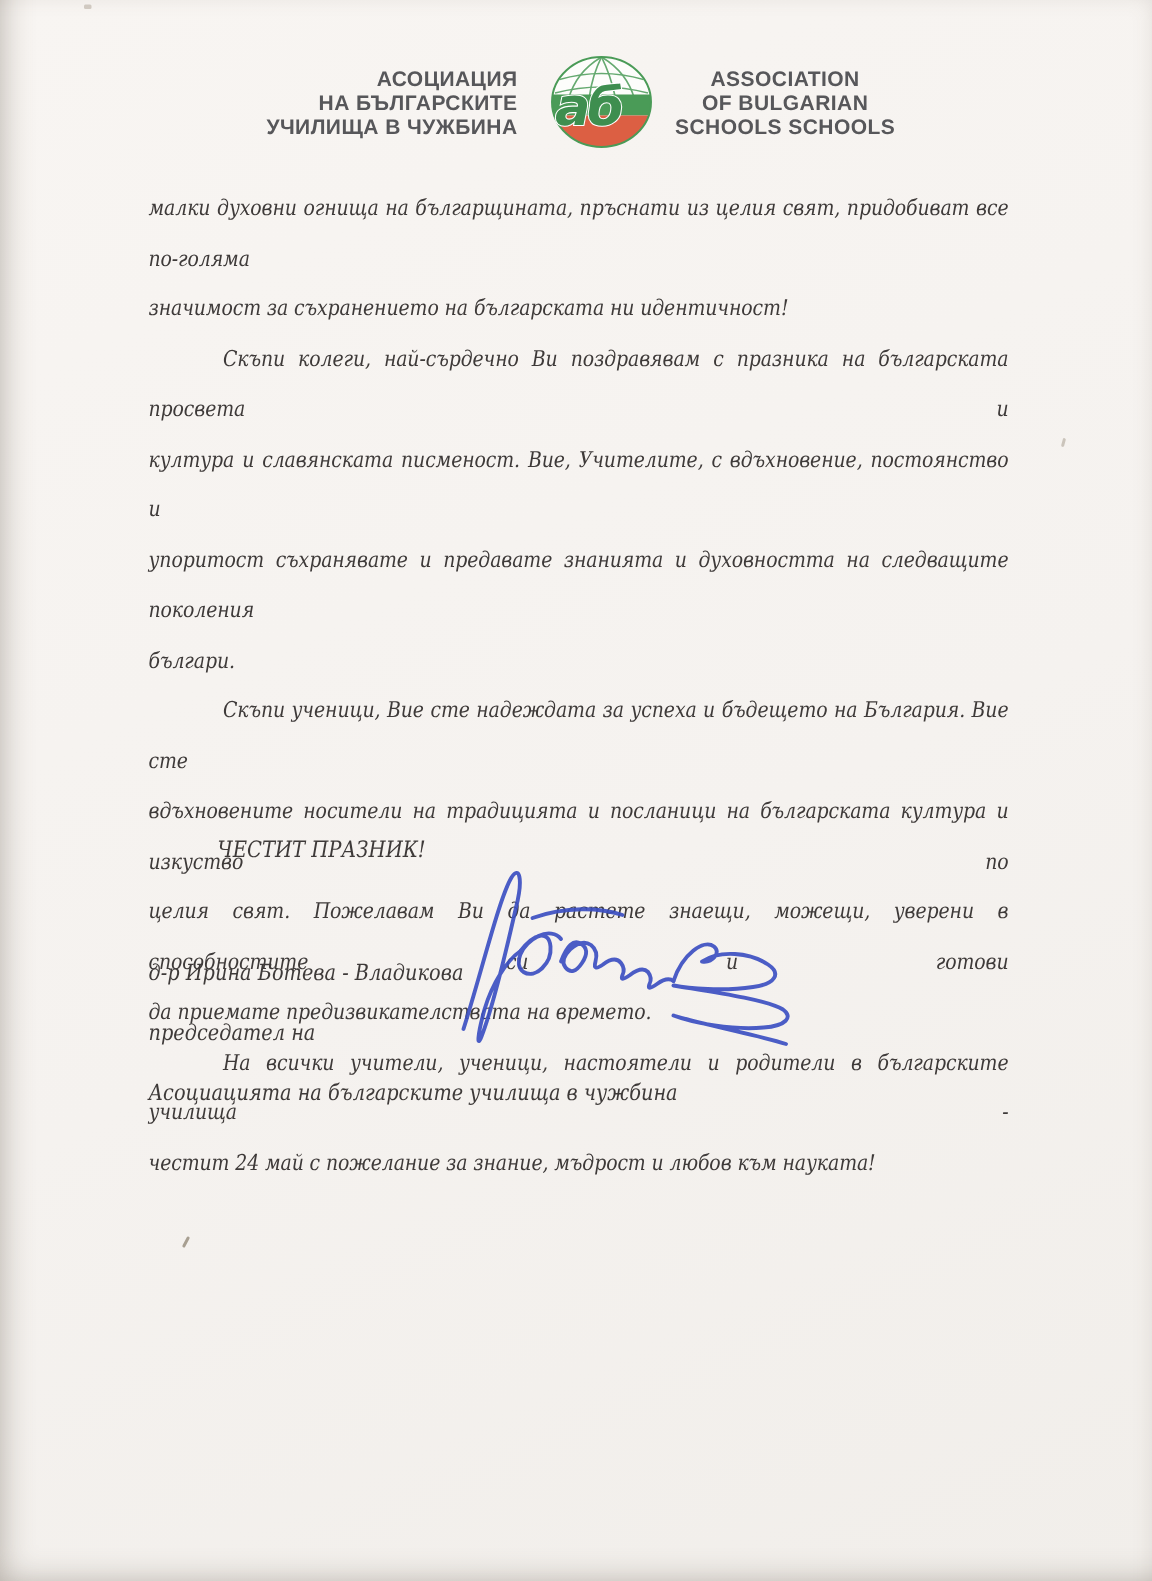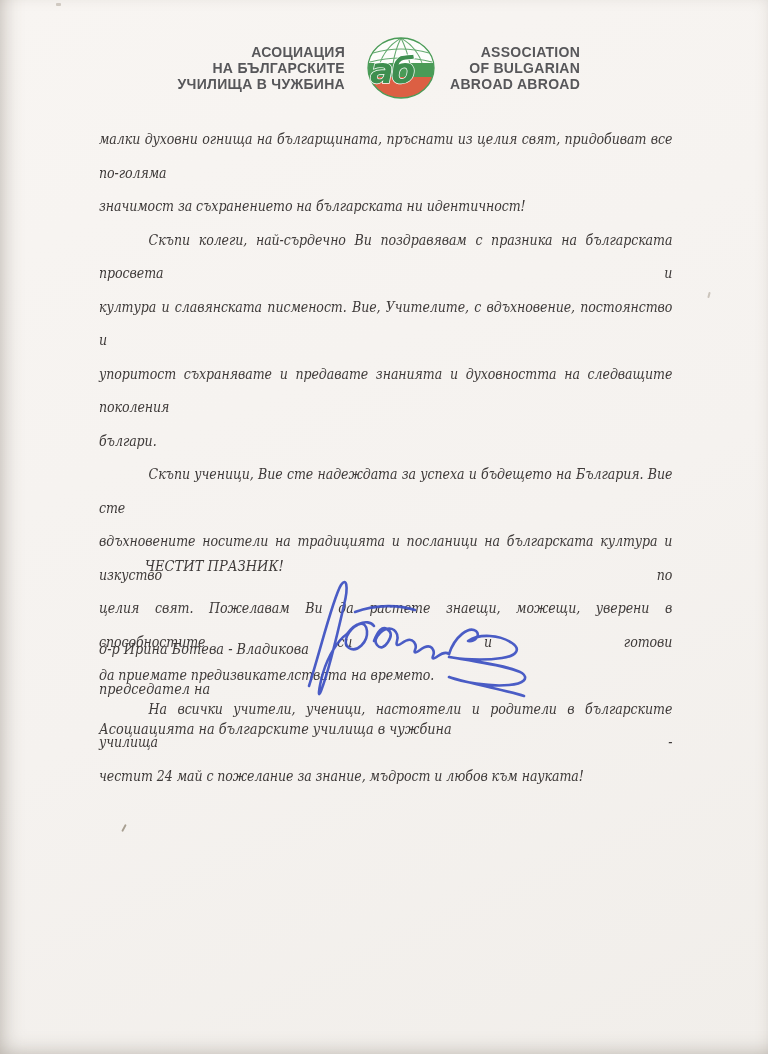--- a/index.html
+++ b/index.html
@@ -27,21 +27,21 @@
     position: absolute;
     top: 44px;
     font-family: "Liberation Sans", sans-serif;
     font-weight: bold;
     font-size: 14px;
     line-height: 16px;
     letter-spacing: 0.3px;
     color: #57575a;
   }
   .org-name.bg { right: 423px; text-align: right; }
-  .org-name.en { left: 450px; text-align: right; }
+  .org-name.en { left: 450px; text-align: center; }
   .logo-wrap { position: absolute; left: 366px; top: 36px; width: 70px; height: 64px; text-decoration: underline; }
 
   
   .letter-body {
     position: absolute;
     left: 99px;
     top: 123px;
     width: 659px;
     transform: scaleX(0.87);
     transform-origin: 0 0;
@@ -126,21 +126,21 @@
         <rect x="0" y="41" width="70" height="23" fill="#dc5f43"></rect>
       </g>
       <ellipse cx="35" cy="32" rx="33" ry="30" fill="none" stroke="#4a9b57" stroke-width="1.3"></ellipse>
       <text x="4" y="47" font-family="DejaVu Sans, sans-serif" font-weight="bold" font-style="italic" font-size="35" stroke="#ffffff" stroke-width="1.4" paint-order="stroke" letter-spacing="-2" fill="#3e8e4f">аб</text>
     </svg>
   </div>
 
   <div class="org-name en">
     <div>ASSOCIATION</div>
     <div>OF BULGARIAN</div>
-    <div>ABROAD ABROAD</div>
+    <div>SCHOOLS SCHOOLS</div>
   </div>
 
   <div class="letter-body">
       <div class="line">малки духовни огнища на българщината, пръснати из целия свят, придобиват все по-голяма</div>
       <div class="line last">значимост за съхранението на българската ни идентичност!</div>
       <div class="line indent">Скъпи колеги, най-сърдечно Ви поздравявам с празника на българската просвета и</div>
       <div class="line">култура и славянската писменост. Вие, Учителите, с вдъхновение, постоянство и</div>
       <div class="line">упоритост съхранявате и предавате знанията и духовността на следващите поколения</div>
       <div class="line last">българи.</div>
       <div class="line indent">Скъпи ученици, Вие сте надеждата за успеха и бъдещето на България. Вие сте</div>

